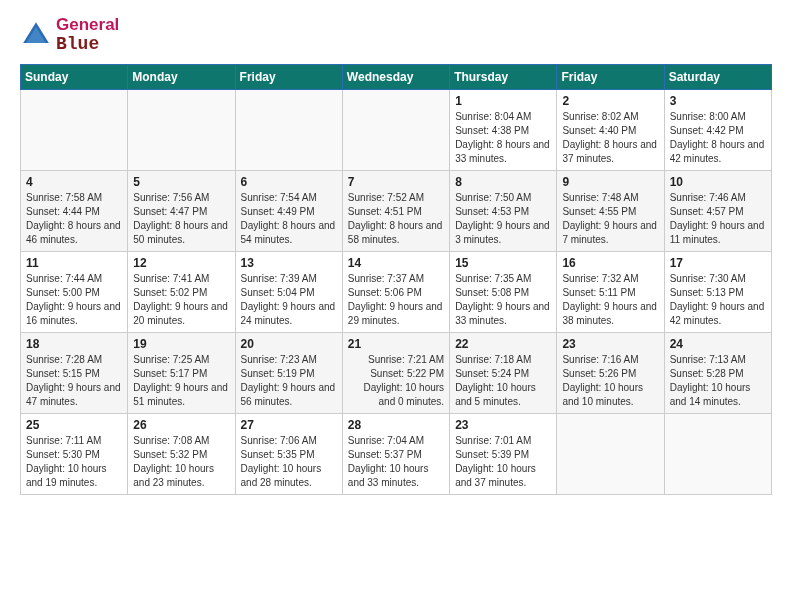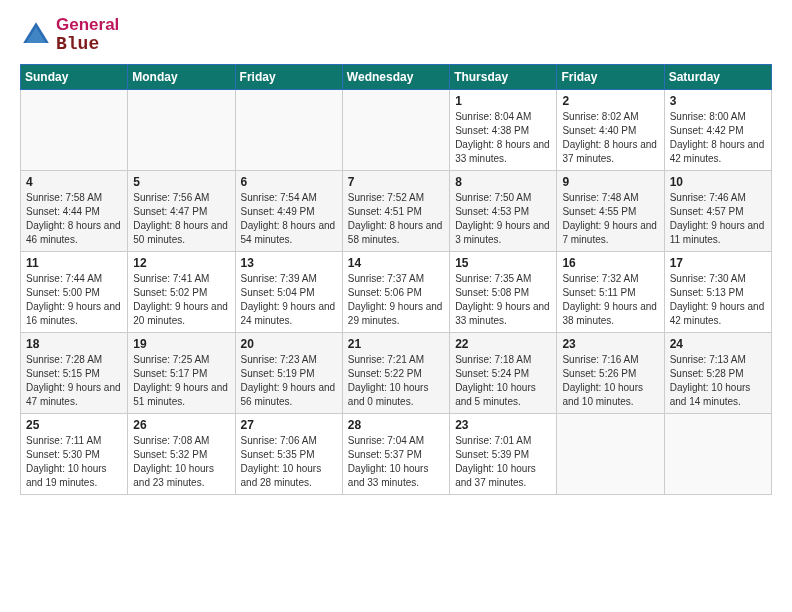--- a/index.html
+++ b/index.html
@@ -254,21 +254,21 @@
 Daylight: 9 hours and 51 minutes.</div>
           </td>
           <td>
             <div class="day-number">20</div>
             <div class="day-info" style="white-space: pre-line;">Sunrise: 7:23 AM
 Sunset: 5:19 PM
 Daylight: 9 hours and 56 minutes.</div>
           </td>
           <td>
             <div class="day-number">21</div>
-            <div class="day-info" style="white-space: pre-line;">Sunrise: 7:21 AM
+            <div class="day-info" style="white-space: pre-line; text-align: right;">Sunrise: 7:21 AM
 Sunset: 5:22 PM
 Daylight: 10 hours and 0 minutes.</div>
           </td>
           <td>
             <div class="day-number">22</div>
             <div class="day-info" style="white-space: pre-line;">Sunrise: 7:18 AM
 Sunset: 5:24 PM
 Daylight: 10 hours and 5 minutes.</div>
           </td>
           <td>

